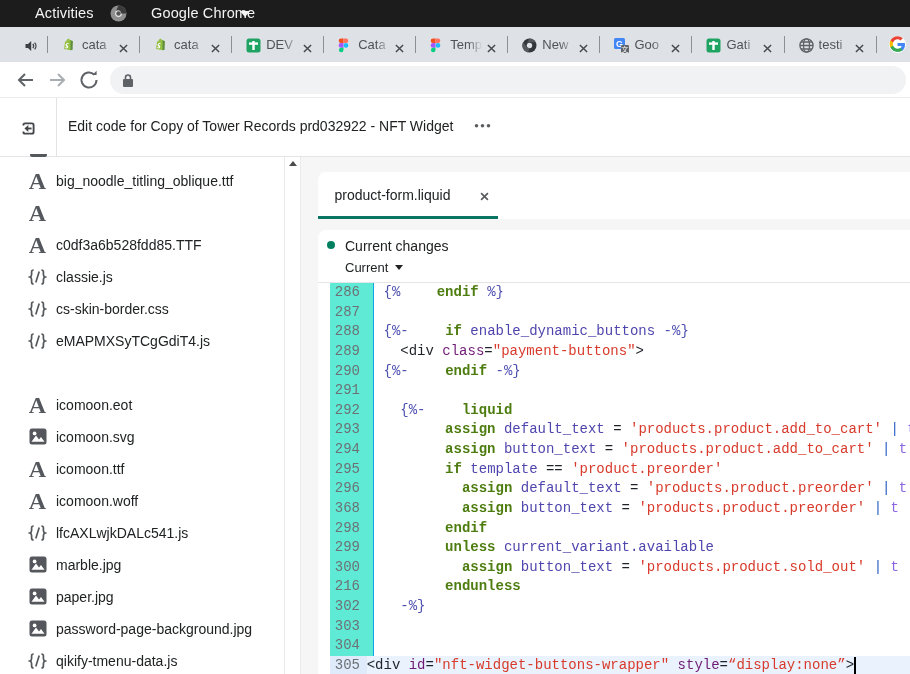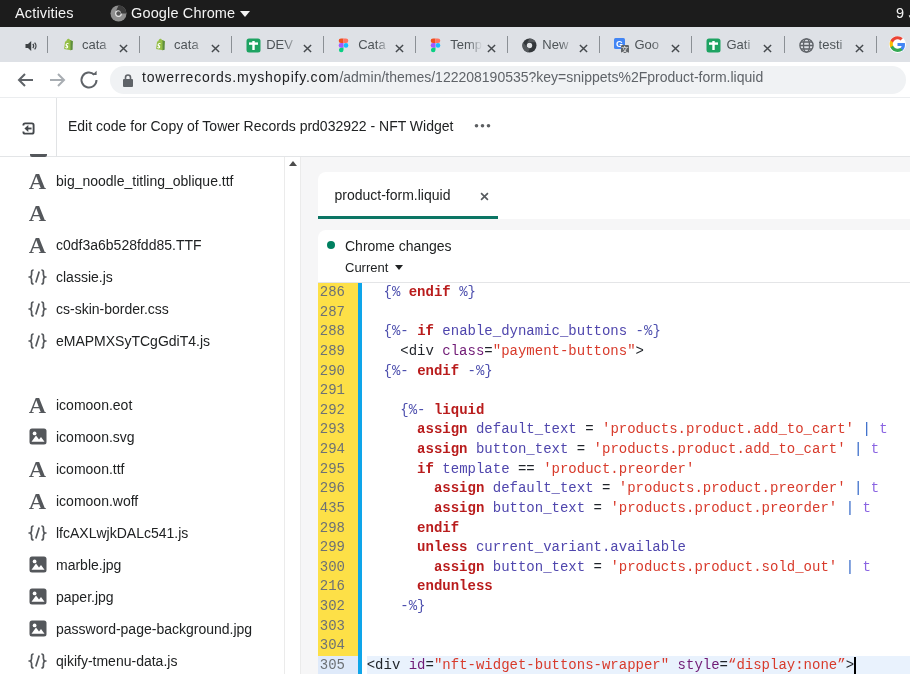--- a/index.html
+++ b/index.html
@@ -2,21 +2,21 @@
 <html><head>
 <meta charset="utf-8">
 <style>
   * { margin:0; padding:0; box-sizing:border-box; }
   html,body { width:910px; height:674px; overflow:hidden; font-family:"Liberation Sans", sans-serif; }
   body { position:relative; background:#f6f6f7; }
   .abs { position:absolute; }
 
   
   #topbar { left:0; top:0; width:910px; height:27px; background:#1c1c1c; color:#f4f4f4; }
-  #topbar .txt { position:absolute; font-size:14.5px; letter-spacing:0.15px; top:5px; white-space:nowrap; }
+  #topbar .txt { position:absolute; font-size:14.5px; letter-spacing:0.15px; top:5px; white-space:nowrap;margin-left:20px; }
 
   
   #tabstrip { left:0; top:27px; width:910px; height:35px; background:#dee1e6; }
   .tabsep { position:absolute; top:9px; width:1px; height:17px; background:#8b9095; }
   .tabtitle { position:absolute; top:9.5px; font-size:13px; color:#4d5357; white-space:nowrap; overflow:hidden; width:36px; }
   .tabfade { position:absolute; top:9px; width:18px; height:17px; }
   .tclose { position:absolute; top:11.5px; }
 
   
   #toolbar { left:0; top:62px; width:910px; height:36px; background:#ffffff; border-bottom:1px solid #ebedef; }
@@ -45,25 +45,25 @@
 
   #edcard { left:317.5px; top:229.5px; width:592.5px; height:444.5px; background:#fff; border-radius:8px 0 0 0; }
   #rchead { position:absolute; left:0; top:0; width:100%; height:53px; border-bottom:1px solid #e4e5e7; }
   #rcdot { position:absolute; left:9.5px; top:11.5px; width:8px; height:8px; border-radius:50%; background:#008060; }
   #rctitle { position:absolute; left:27.5px; top:8px; font-size:14px; color:#202223; }
   #rccur { position:absolute; left:27.5px; top:30px; font-size:13px; color:#202223; }
   #rccaret { position:absolute; left:77px; top:35px; width:0; height:0; border-left:4.5px solid transparent; border-right:4.5px solid transparent; border-top:5px solid #202223; }
 
   
   #code { position:absolute; left:0; top:53.5px; width:592.5px; height:391px; font-family:"Liberation Mono", monospace; font-size:14px; line-height:19.632px; }
-  #gutter { position:absolute; left:0; top:0; width:44.5px; height:100%; background:#fde047; border-right:4px solid #0ea5e9; color:#6d7175; text-align:right; }
+  #gutter { position:absolute; left:12px; top:0; width:44.5px; height:100%; background:#5eead4; border-right:1px solid #0ea5e9; color:#6d7175; text-align:right; }
   #gutter div { padding-right:13px; height:19.632px; }
   #lines { position:absolute; left:49.2px; top:0; width:543px; height:100%; white-space:pre; color:#1f2329; }
   #lines div { height:19.632px; }
-  .k { color:#b91c1c; font-weight:bold; }
+  .k { color:#4d7c0f; font-weight:bold;margin-left:28px; }
   .d { color:#4d4fae; }
   .v { color:#4f46ad; }
   .s { color:#d83a2b; }
   .at { color:#701a75; }
   .pp { color:#2a61c6; }
   .ff { color:#8a64e2; }
   #cursor { position:absolute; background:#000; width:2px; }
   .hl { background:#e9f2fd; }
   .hlg { background:#dfeafa; }
 </style>
@@ -213,21 +213,20 @@
     </svg>
   <svg class="abs" style="left:77px;top:6px;" width="24" height="24" viewBox="0 0 24 24" fill="none" stroke="#5f6368" stroke-width="2">
       <path d="M19.5 12 a7.5 7.5 0 1 1 -2.2 -5.3"></path>
       <path d="M19.6 2.8 v4.3 h-4.3" fill="#5f6368" stroke="none"></path>
     </svg>
   <div id="urlpill"></div>
   <svg class="abs" style="left:122px;top:11px;" width="12" height="15" viewBox="0 0 12 15">
       <rect x="1" y="6" width="10" height="8" rx="1" fill="#5f6368"></rect>
       <path d="M3.5 6 V4.5 a2.5 2.5 0 0 1 5 0 V6" fill="none" stroke="#5f6368" stroke-width="1.6"></path>
     </svg>
-  <div id="urltext"><b>towerrecords.myshopify.com</b>/admin/themes/122208190535?key=snippets%2Fproduct-form.liquid</div>
 </div>
 
 <div id="pghead" class="abs">
   <svg class="abs" style="left:19.5px;top:22px;" width="17" height="17" viewBox="0 0 20 20" fill="none" stroke="#43474b" stroke-width="2.2">
     <path d="M4 6.6 V6 Q4 4 6 4 H14 Q16 4 16 6 V14 Q16 16 14 16 H6 Q4 16 4 14 V13.4"></path>
     <path d="M13.6 10 H7.4"></path>
     <path d="M9.8 6 L5.2 10 L9.8 14 Z" fill="#43474b" stroke="none"></path>
   </svg>
   <div class="vsep"></div>
   <div id="pgtitle">Edit code for Copy of Tower Records prd032922 - NFT Widget</div>
@@ -345,38 +344,38 @@
     <div class="name">product-form.liquid</div>
     <svg class="abs" style="left:162.5px;top:20px;" width="9" height="9" viewBox="0 0 10 10" stroke="#565a5e" stroke-width="1.8">
         <path d="M1.2 1.2 L8.8 8.8 M8.8 1.2 L1.2 8.8"></path>
       </svg>
   </div>
 </div>
 
 <div id="edcard" class="abs">
   <div id="rchead">
     <div id="rcdot"></div>
-    <div id="rctitle">Chrome changes</div>
+    <div id="rctitle">Current changes</div>
     <div id="rccur">Current</div>
     <div id="rccaret"></div>
   </div>
   <div id="code">
     <div id="gutter">
         <div>286</div>
         <div>287</div>
         <div>288</div>
         <div>289</div>
         <div>290</div>
         <div>291</div>
         <div>292</div>
         <div>293</div>
         <div>294</div>
         <div>295</div>
         <div>296</div>
-        <div>435</div>
+        <div>368</div>
         <div>298</div>
         <div>299</div>
         <div>300</div>
         <div>216</div>
         <div>302</div>
         <div>303</div>
         <div>304</div>
         <div class="hlg">305</div>
       </div>
     <div id="lines"><div>  <span class="d">{%</span> <span class="k">endif</span> <span class="d">%}</span></div><div>​</div><div>  <span class="d">{%-</span> <span class="k">if</span> <span class="v">enable_dynamic_buttons</span> <span class="d">-%}</span></div><div>    &lt;div <span class="at">class</span>=<span class="s">"payment-buttons"</span>&gt;</div><div>  <span class="d">{%-</span> <span class="k">endif</span> <span class="d">-%}</span></div><div>​</div><div>    <span class="d">{%-</span> <span class="k">liquid</span></div><div>      <span class="k">assign</span> <span class="v">default_text</span> = <span class="s">'products.product.add_to_cart'</span> <span class="pp">|</span> <span class="ff">t</span></div><div>      <span class="k">assign</span> <span class="v">button_text</span> = <span class="s">'products.product.add_to_cart'</span> <span class="pp">|</span> <span class="ff">t</span></div><div>      <span class="k">if</span> <span class="v">template</span> == <span class="s">'product.preorder'</span></div><div>        <span class="k">assign</span> <span class="v">default_text</span> = <span class="s">'products.product.preorder'</span> <span class="pp">|</span> <span class="ff">t</span></div><div>        <span class="k">assign</span> <span class="v">button_text</span> = <span class="s">'products.product.preorder'</span> <span class="pp">|</span> <span class="ff">t</span></div><div>      <span class="k">endif</span></div><div>      <span class="k">unless</span> <span class="v">current_variant.available</span></div><div>        <span class="k">assign</span> <span class="v">button_text</span> = <span class="s">'products.product.sold_out'</span> <span class="pp">|</span> <span class="ff">t</span></div><div>      <span class="k">endunless</span></div><div>    <span class="d">-%}</span></div><div>​</div><div>​</div><div class="hl">&lt;div <span class="at">id</span>=<span class="s">"nft-widget-buttons-wrapper"</span> <span class="at">style</span>=<span class="s">“display:none”</span>&gt;</div></div>

